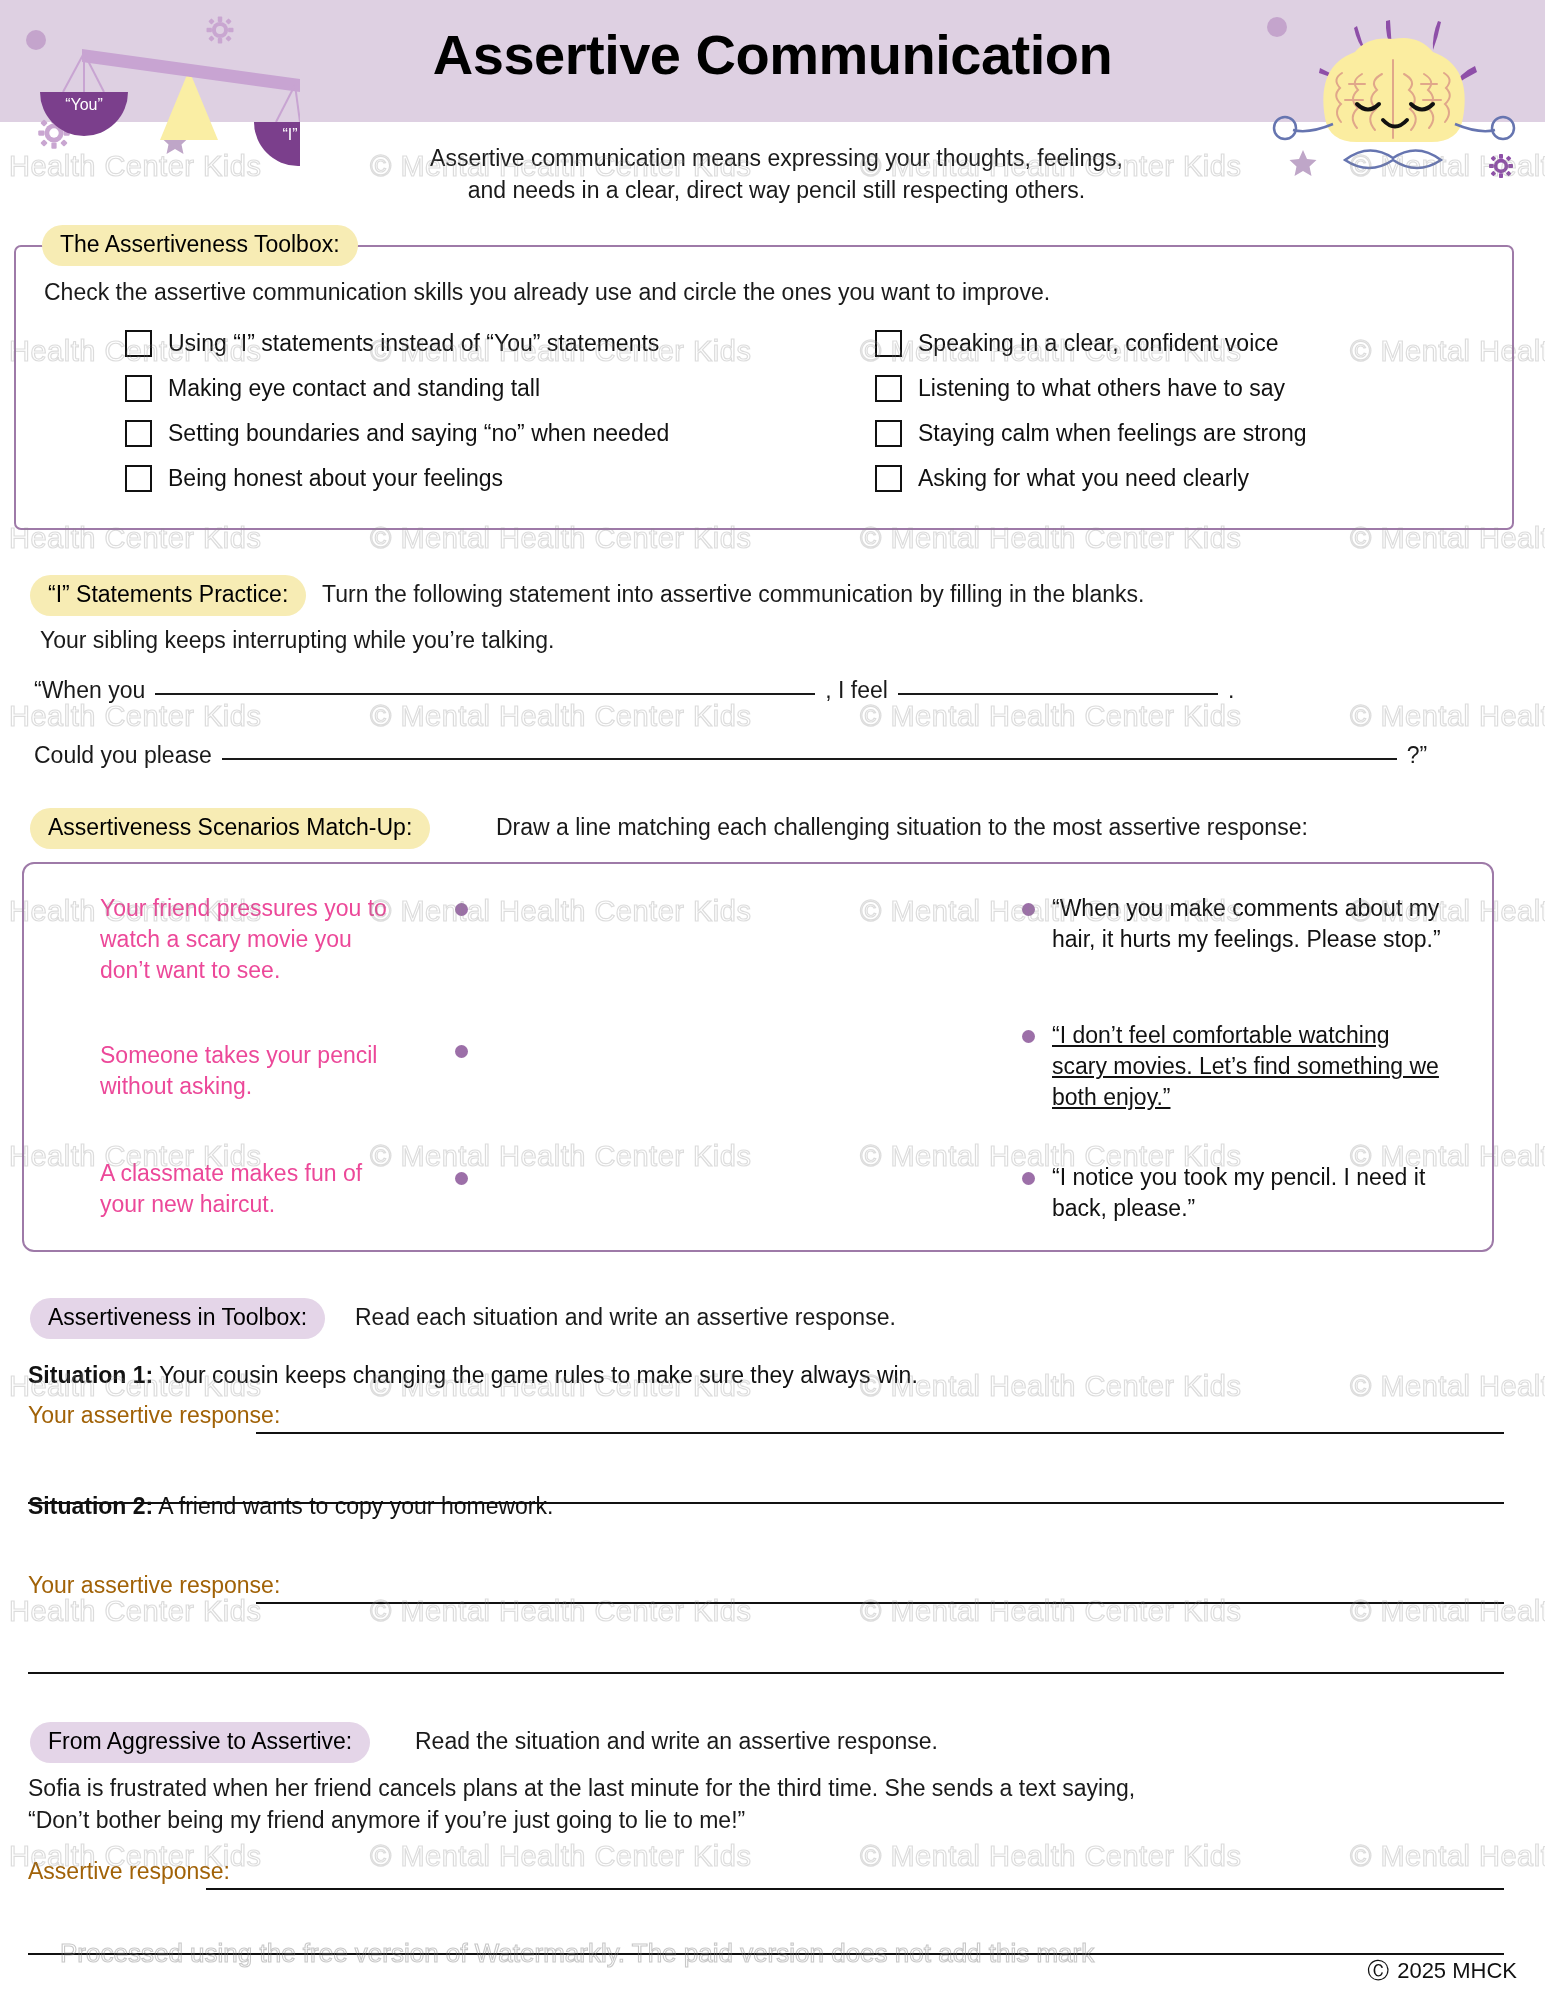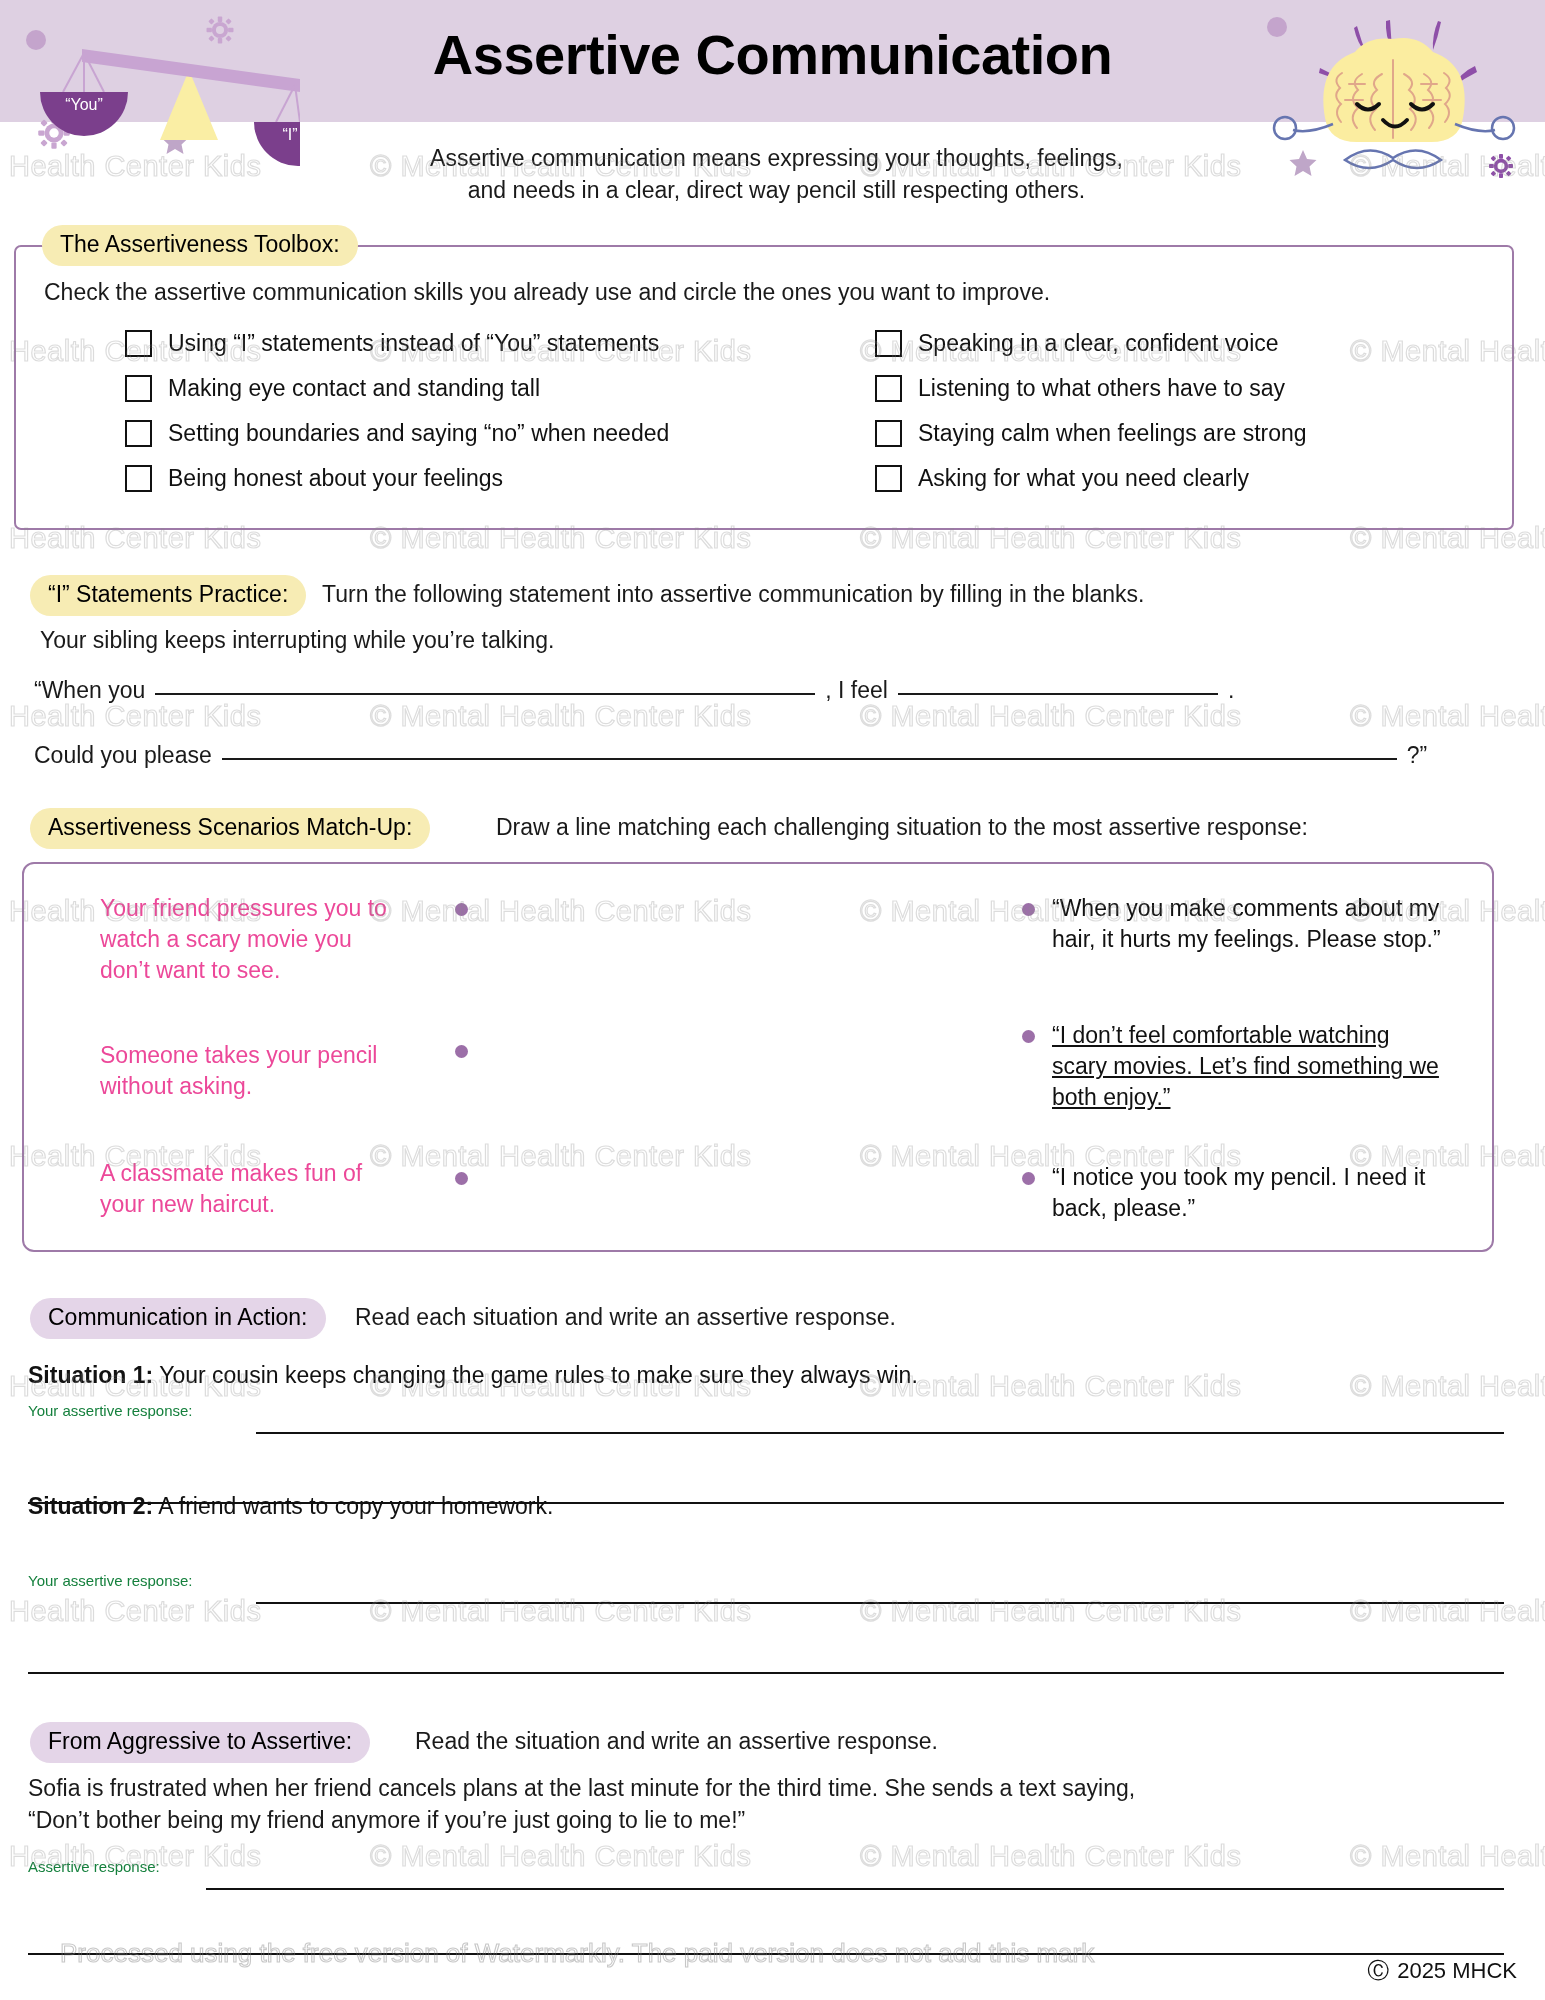--- a/index.html
+++ b/index.html
@@ -225,22 +225,22 @@
 
   .sit-label {
     position: absolute;
     font-size: 23px;
     color: #111;
   }
   .sit-label b { font-weight: bold; }
 
   .resp-label {
     position: absolute;
-    font-size: 15px;
-    color: #15803d;
+    font-size: 23px;
+    color: #a16207;
   }
   .hline {
     position: absolute;
     border-bottom: 2px solid #111;
     height: 0;
   }
 
   
   .sec-pill-agg { left: 30px; top: 1722px; }
   .sec-desc-agg {
@@ -458,21 +458,21 @@
 
   <div class="dot" style="left:1022px; top:903px;"></div>
   <div class="resp" style="left:1052px; top:893px; width:390px;">“When you make comments about my hair, it hurts my feelings. Please stop.”</div>
 
   <div class="dot" style="left:1022px; top:1030px;"></div>
   <div class="resp" style="left:1052px; top:1020px; width:390px;text-decoration:underline;">“I don’t feel comfortable watching scary movies. Let’s find something we both enjoy.”</div>
 
   <div class="dot" style="left:1022px; top:1172px;"></div>
   <div class="resp" style="left:1052px; top:1162px; width:390px;">“I notice you took my pencil. I need it back, please.”</div>
 
-  <div class="pill pill-purple sec-pill-action">Communication in Action:</div>
+  <div class="pill pill-purple sec-pill-action">Assertiveness in Toolbox:</div>
   <div class="sec-desc-action">Read each situation and write an assertive response.</div>
 
   <div class="sit-label" style="left:28px; top:1362px;">
     <b>Situation 1:</b>
     <span>Your cousin keeps changing the game rules to make sure they always win.</span>
   </div>
   <div class="resp-label" style="left:28px; top:1402px;">Your assertive response:</div>
   <div class="hline" style="left:256px; top:1432px; width:1248px;"></div>
   <div class="hline" style="left:28px; top:1502px; width:1476px;"></div>
 

